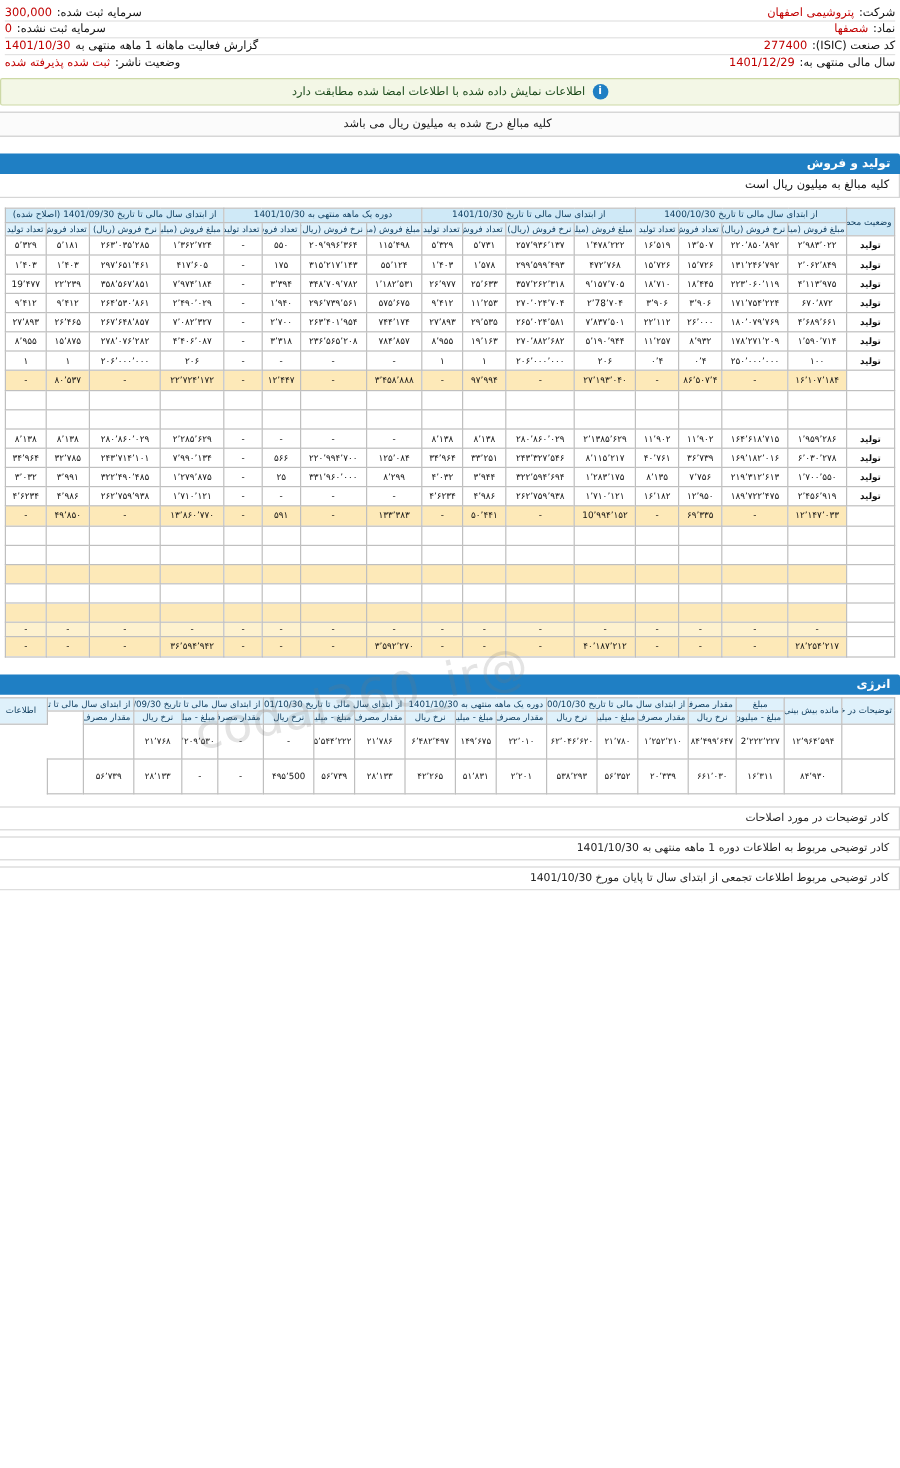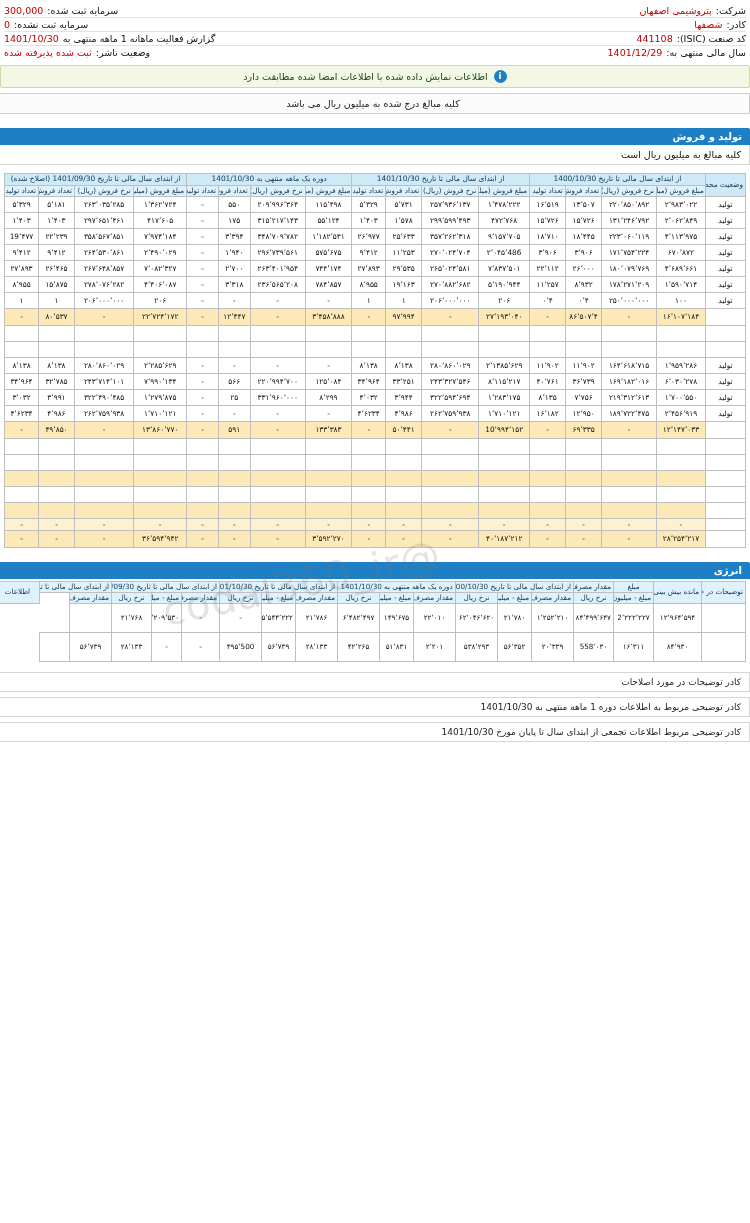--- a/index.html
+++ b/index.html
@@ -59,21 +59,21 @@
   }
   table.data thead th{
     background:#dff1fb;color:#0b3a5c;font-weight:normal;font-size:7.2px;
     line-height:1.15;
   }
   table.data thead th.grp{background:#cfe9f7;font-size:7.4px;}
   tr.body td{background:#ffffff;height:13px;}
   tr.total td{background:#fde9b8;font-weight:normal;height:14px;}
   tr.blank td{background:#ffffff;height:13px;}
   tr.sumlight td{background:#fdf1cf;}
-  .vahed{background:#ffffff;}
+  .vahed{background:#ffffff;font-weight:bold;}
 
   
   table.energy{
     width:742px;border-collapse:collapse;table-layout:fixed;font-size:7.2px;
   }
   table.energy th,table.energy td{
     border:1px solid #bfbfbf;padding:1px 2px;text-align:center;
     vertical-align:middle;white-space:nowrap;overflow:hidden;
   }
   table.energy thead th{background:#dff1fb;color:#0b3a5c;font-weight:normal;line-height:1.1;}
@@ -105,32 +105,32 @@
         <span class="lbl">شرکت:</span>
         <span class="val">پتروشیمی اصفهان</span>
       </div>
       <div class="hdr-line">
         <span class="lbl">سرمایه ثبت شده:</span>
         <span class="val">300,000</span>
       </div>
     </div>
     <div class="hdr-row" style="border-bottom:1px solid #e2e2e2;">
       <div class="hdr-line">
-        <span class="lbl">کادر:</span>
+        <span class="lbl">نماد:</span>
         <span class="val">شصفها</span>
       </div>
       <div class="hdr-line">
         <span class="lbl">سرمایه ثبت نشده:</span>
         <span class="val">0</span>
       </div>
     </div>
     <div class="hdr-row" style="border-bottom:1px solid #e2e2e2;">
       <div class="hdr-line">
         <span class="lbl">کد صنعت (ISIC):</span>
-        <span class="val">441108</span>
+        <span class="val">277400</span>
       </div>
       <div class="hdr-line">
         <span class="lbl">گزارش فعالیت ماهانه 1 ماهه منتهی به</span>
         <span class="val">1401/10/30</span>
       </div>
     </div>
     <div class="hdr-row">
       <div class="hdr-line">
         <span class="lbl">سال مالی منتهی به:</span>
         <span class="val">1401/12/29</span>
@@ -257,21 +257,21 @@
             <td>۳۵۸٬۵۶۷٬۸۵۱</td>
             <td>۲۲٬۲۳۹</td>
             <td>19٬۴۷۷</td>
           </tr>
           <tr class="body">
             <td class="vahed">تولید</td>
             <td>۶۷۰٬۸۷۲</td>
             <td>۱۷۱٬۷۵۴٬۲۲۴</td>
             <td>۳٬۹۰۶</td>
             <td>۳٬۹۰۶</td>
-            <td>۲٬۰۴۵٬486</td>
+            <td>۲٬78٬۷۰۴</td>
             <td>۲۷۰٬۰۲۴٬۷۰۴</td>
             <td>۱۱٬۲۵۳</td>
             <td>۹٬۴۱۲</td>
             <td>۵۷۵٬۶۷۵</td>
             <td>۲۹۶٬۷۳۹٬۵۶۱</td>
             <td>۱٬۹۴۰</td>
             <td>-</td>
             <td>۲٬۴۹۰٬۰۲۹</td>
             <td>۲۶۴٬۵۳۰٬۸۶۱</td>
             <td>۹٬۴۱۲</td>
@@ -695,21 +695,21 @@
             <td>-</td>
             <td>-</td>
             <td>۱٬۲۰۹٬۵۳۰</td>
             <td>۲۱٬۷۶۸</td>
             <td>&nbsp;</td>
           </tr>
           <tr>
             <td>&nbsp;</td>
             <td>۸۴٬۹۳۰</td>
             <td>۱۶٬۳۱۱</td>
-            <td>558٬۰۳۰</td>
+            <td>۶۶۱٬۰۳۰</td>
             <td>۲۰٬۳۳۹</td>
             <td>۵۶٬۳۵۲</td>
             <td>۵۳۸٬۲۹۳</td>
             <td>۲٬۲۰۱</td>
             <td>۵۱٬۸۳۱</td>
             <td>۴۲٬۲۶۵</td>
             <td>۲۸٬۱۳۳</td>
             <td>۵۶٬۷۳۹</td>
             <td>۴۹۵٬500</td>
             <td>-</td>

